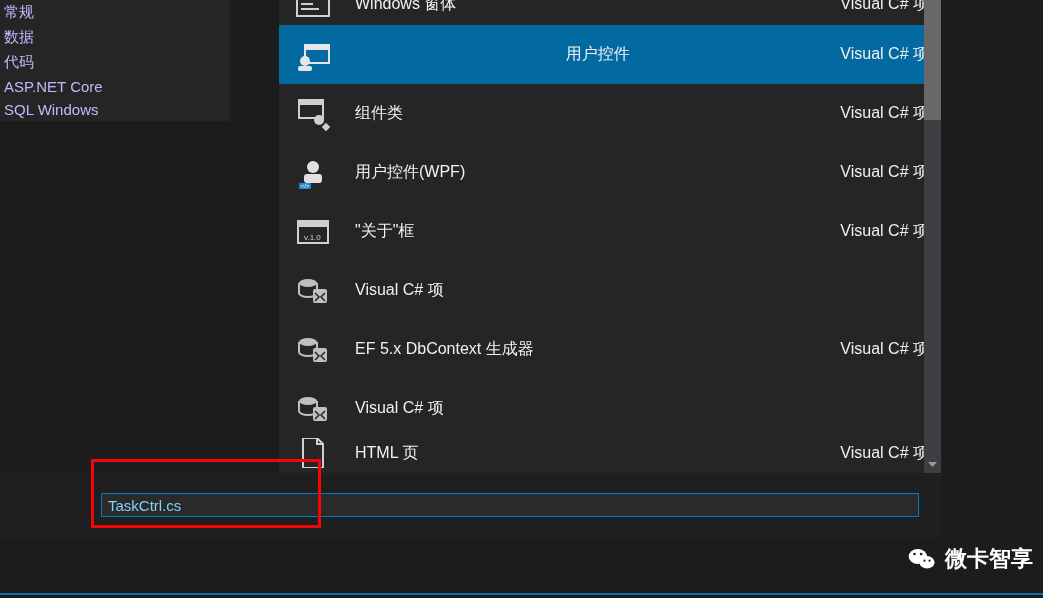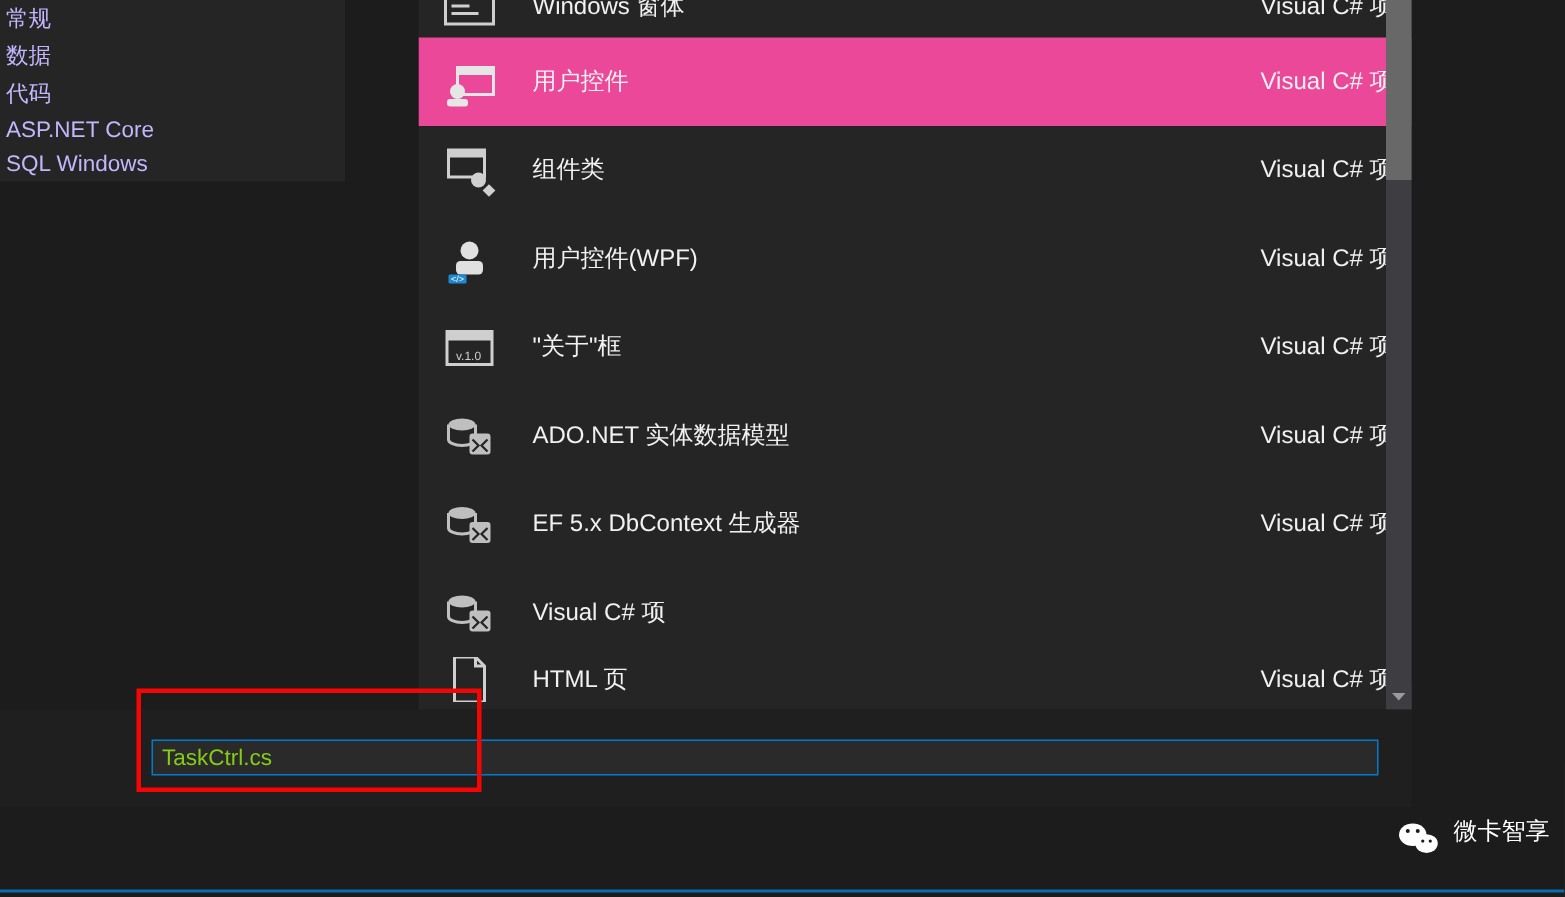--- a/index.html
+++ b/index.html
@@ -33,21 +33,21 @@
     overflow: hidden;
   }
   .list-row {
     display: flex;
     align-items: center;
     height: 59px;
     padding: 0 12px 0 16px;
     cursor: pointer;
   }
   .list-row.first { height: 42px; margin-top: -17px; }
-  .list-row.selected { background: #ec4899; }
+  .list-row.selected { background: #0369a1; text-align: center; }
   .list-row.cut { height: 30px; overflow: hidden; }
   .row-icon {
     width: 36px; height: 36px;
     flex: 0 0 36px;
     margin-right: 24px;
     display: flex; align-items: center; justify-content: center;
     color: #cfcfcf;
   }
   .row-label { flex: 1 1 auto; font-size: 16px; color: #f1f1f1; }
   .row-lang  { flex: 0 0 auto; font-size: 16px; color: #f0f0f0; }
@@ -75,39 +75,39 @@
     left: 0; top: 473px;
     width: 941px; height: 65px;
     background: #1f1f1f;
   }
   .name-input {
     position: absolute;
     left: 101px; top: 493px;
     width: 818px; height: 24px;
     border: 1px solid #007acc;
     background: #2a2a2a;
-    color: #84cc16;
+    color: #7dd3fc;
     font-family: inherit; font-size: 15px;
     padding: 1px 6px;
     outline: none;
   }
   .red-box {
     position: absolute;
     left: 91px; top: 459px;
     width: 230px; height: 69px;
     border: 3px solid #f50604;
     pointer-events: none;
   }
   .watermark {
     position: absolute;
     right: 10px; bottom: 24px;
-    display: flex; align-items: flex-start;
+    display: flex; align-items: flex-end;
     color: #ffffff;
-    font-size: 16px;
-    font-weight: 400;
+    font-size: 22px;
+    font-weight: 700;
   }
   .wm-icon {
     width: 30px; height: 30px;
     margin-right: 8px;
   }
   .bottom-rule {
     position: absolute;
     left: 0; top: 593px;
     width: 1043px; height: 2px;
     background: #0b6dad;
@@ -193,21 +193,20 @@
 
   <div class="list-row">
     <span class="row-icon">
       <svg width="36" height="36" viewBox="0 0 36 36">
           <ellipse cx="13" cy="10" rx="9" ry="4" fill="#bfbfbf"></ellipse>
           <path d="M4 10v10c0 2.2 4 4 9 4s9-1.8 9-4V10" fill="none" stroke="#bfbfbf" stroke-width="2"></path>
           <rect x="18" y="16" width="14" height="14" rx="2" fill="#bfbfbf"></rect>
           <path d="M20 20l4 4-4 4M30 20l-4 4 4 4" fill="none" stroke="#252525" stroke-width="1.5"></path>
         </svg>
     </span>
-    <span class="row-label">ADO.NET 实体数据模型</span>
     <span class="row-lang">Visual C# 项</span>
   </div>
 
   <div class="list-row">
     <span class="row-icon">
       <svg width="36" height="36" viewBox="0 0 36 36">
           <ellipse cx="13" cy="10" rx="9" ry="4" fill="#bfbfbf"></ellipse>
           <path d="M4 10v10c0 2.2 4 4 9 4s9-1.8 9-4V10" fill="none" stroke="#bfbfbf" stroke-width="2"></path>
           <rect x="18" y="16" width="14" height="14" rx="2" fill="#bfbfbf"></rect>
           <path d="M20 20l4 4-4 4M30 20l-4 4 4 4" fill="none" stroke="#252525" stroke-width="1.5"></path>

